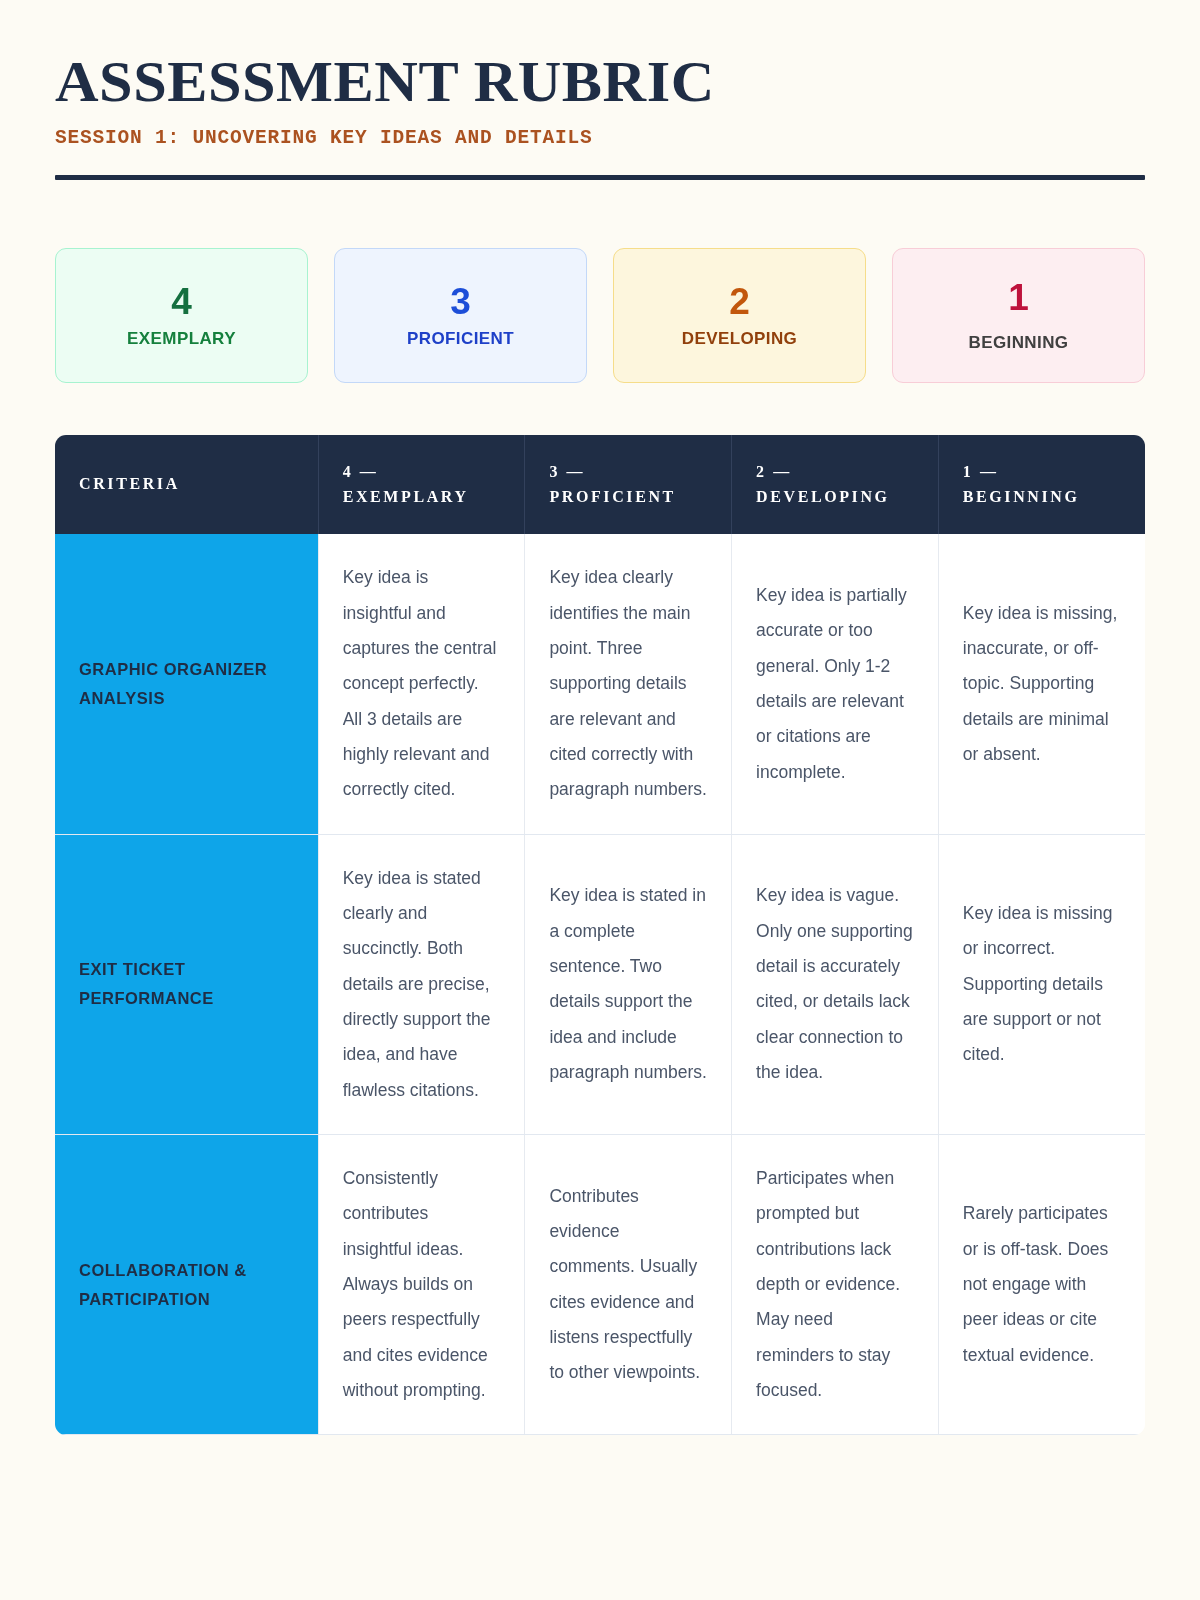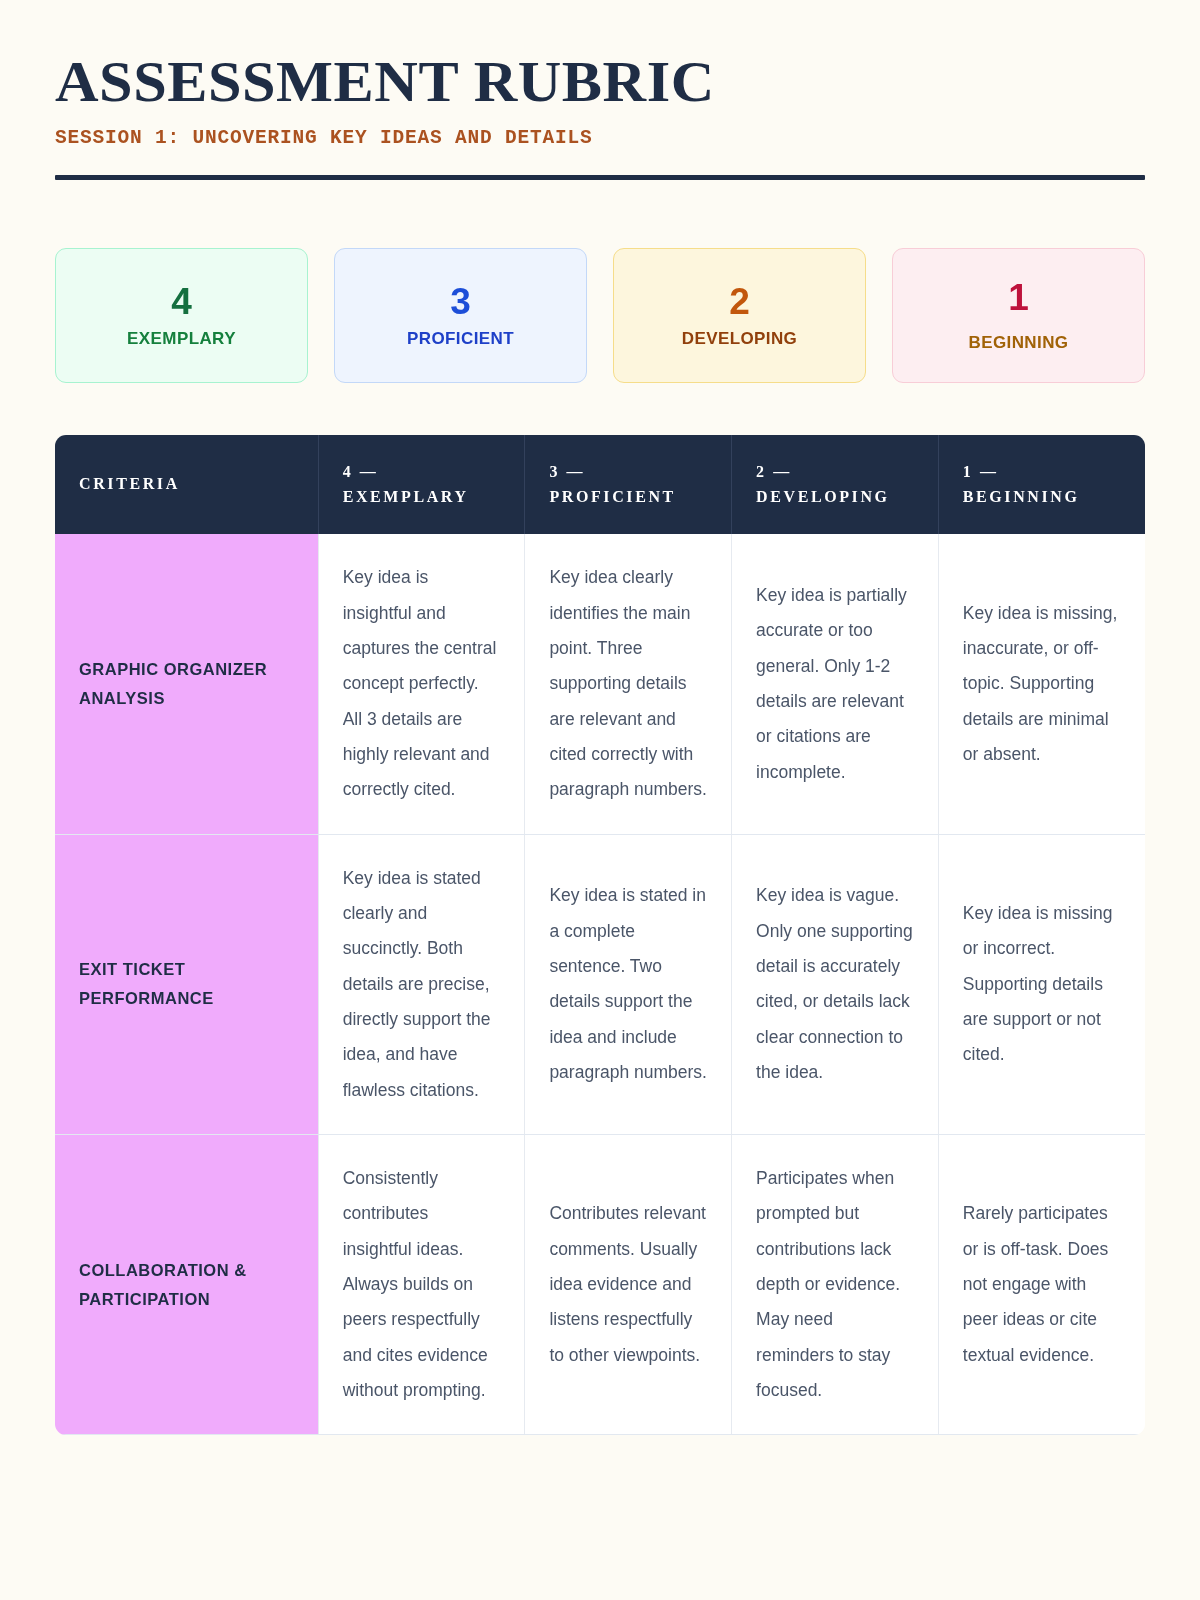--- a/index.html
+++ b/index.html
@@ -94,21 +94,21 @@
   .lvl-3 { background: #eef4fe; border-color: #c3d8f8; }
   .lvl-3 .level-score { color: #1d4ed8; }
   .lvl-3 .level-label { color: #1e40c8; text-align: center; }
 
   .lvl-2 { background: #fdf6dd; border-color: #f6dd8a; }
   .lvl-2 .level-score { color: #c2570c; }
   .lvl-2 .level-label { color: #91400c; }
 
   .lvl-1 { background: #fdeef1; border-color: #f8cdd7; }
   .lvl-1 .level-score { color: #be123c; }
-  .lvl-1 .level-label { color: #a16207; margin-top: 8px; }
+  .lvl-1 .level-label { color: #404040; margin-top: 8px; }
 
   
   .rubric-wrap {
     margin-top: 52px;
     border-radius: 11px;
     overflow: hidden;
   }
 
   table.rubric {
     width: 100%;
@@ -142,21 +142,21 @@
     padding: 26px 24px;
     font-size: 17.5px;
     line-height: 2.02;
     color: #4a5568;
     border-right: 1px solid #e6eaf0;
     border-bottom: 1px solid #e2e8f0;
   }
   tbody td:last-child { border-right: none; margin-top: 12px; }
 
   tbody td.criteria-cell {
-    background: #f0abfc;
+    background: #0ea5e9;
     color: #1f2d45;
     font-size: 16.5px;
     font-weight: 700;
     letter-spacing: 0.5px;
     line-height: 1.75;
     text-transform: uppercase;
   }
 </style>
 </head>
 <body>
@@ -227,21 +227,21 @@
           <td class="criteria-cell">EXIT TICKET PERFORMANCE</td>
           <td>Key idea is stated clearly and succinctly. Both details are precise, directly support the idea, and have flawless citations.</td>
           <td>Key idea is stated in a complete sentence. Two details support the idea and include paragraph numbers.</td>
           <td>Key idea is vague. Only one supporting detail is accurately cited, or details lack clear connection to the idea.</td>
           <td>Key idea is missing or incorrect. Supporting details are support or not cited.</td>
         </tr>
 
         <tr>
           <td class="criteria-cell">COLLABORATION &amp; PARTICIPATION</td>
           <td>Consistently contributes insightful ideas. Always builds on peers respectfully and cites evidence without prompting.</td>
-          <td>Contributes relevant comments. Usually idea evidence and listens respectfully to other viewpoints.</td>
+          <td>Contributes evidence comments. Usually cites evidence and listens respectfully to other viewpoints.</td>
           <td>Participates when prompted but contributions lack depth or evidence. May need reminders to stay focused.</td>
           <td>Rarely participates or is off-task. Does not engage with peer ideas or cite textual evidence.</td>
         </tr>
 
       </tbody>
     </table>
   </div>
 
 </div>
 

